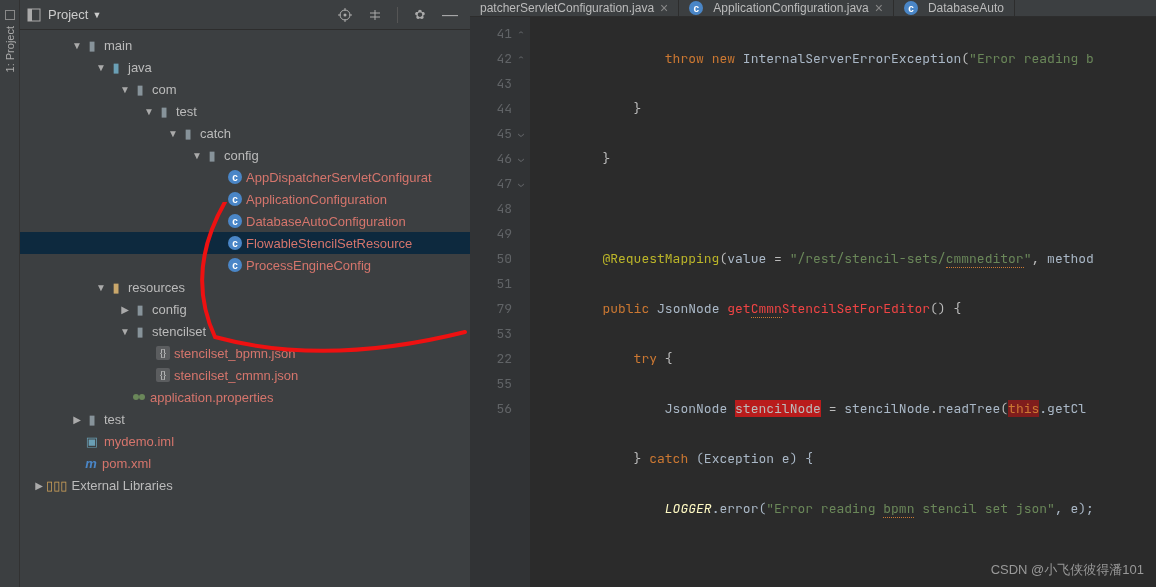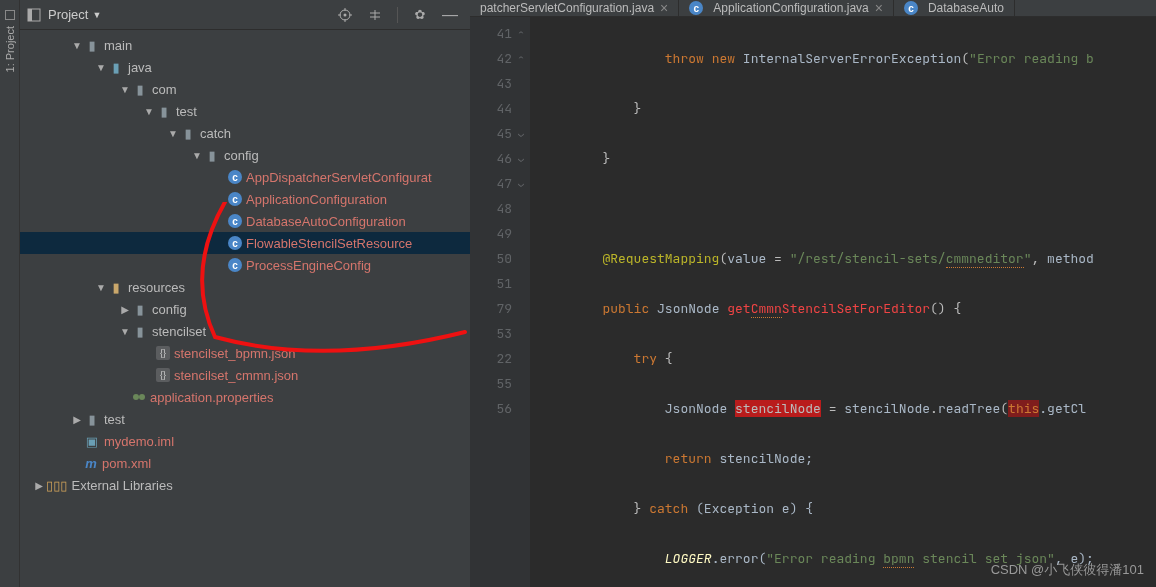--- a/index.html
+++ b/index.html
@@ -254,21 +254,20 @@
       </div>
       <div class="code">
 <div>                <span class="kw">throw</span> <span class="kw">new</span> <span class="id">InternalServerErrorException</span>(<span class="str">"Error reading b</span></div>
 <div>            }</div>
 <div>        }</div>
 <div> </div>
 <div>        <span class="ann">@RequestMapping</span>(<span class="id">value</span> = <span class="str">"/rest/stencil-sets/</span><span class="str err-underline">cmmneditor</span><span class="str">"</span>, <span class="id">method</span></div>
 <div>        <span class="kw">public</span> <span class="type">JsonNode</span> <span class="call">get</span><span class="call err-underline">Cmmn</span><span class="call">StencilSetForEditor</span>() {</div>
 <div>            <span class="kw">try</span> {</div>
 <div>                <span class="type">JsonNode</span> <span style="background:#b91c1c;">stencilNode</span> = <span class="id">stencilNode</span>.<span class="id">readTree</span>(<span class="kw bg-this">this</span><span class="id">.getCl</span></div>
-<div>                <span class="kw">return</span> <span class="id">stencilNode;</span></div>
 <div>            } <span class="kw">catch</span> <span class="id">(Exception e) {</span></div>
 <div>                <span class="italic">LOGGER</span><span class="id">.error(</span><span class="str">"Error reading </span><span class="str err-underline">bpmn</span><span class="str"> stencil set json"</span><span class="id">, e);</span></div>
 
 
 
 
 
       </div>
     </div>
   </div>

